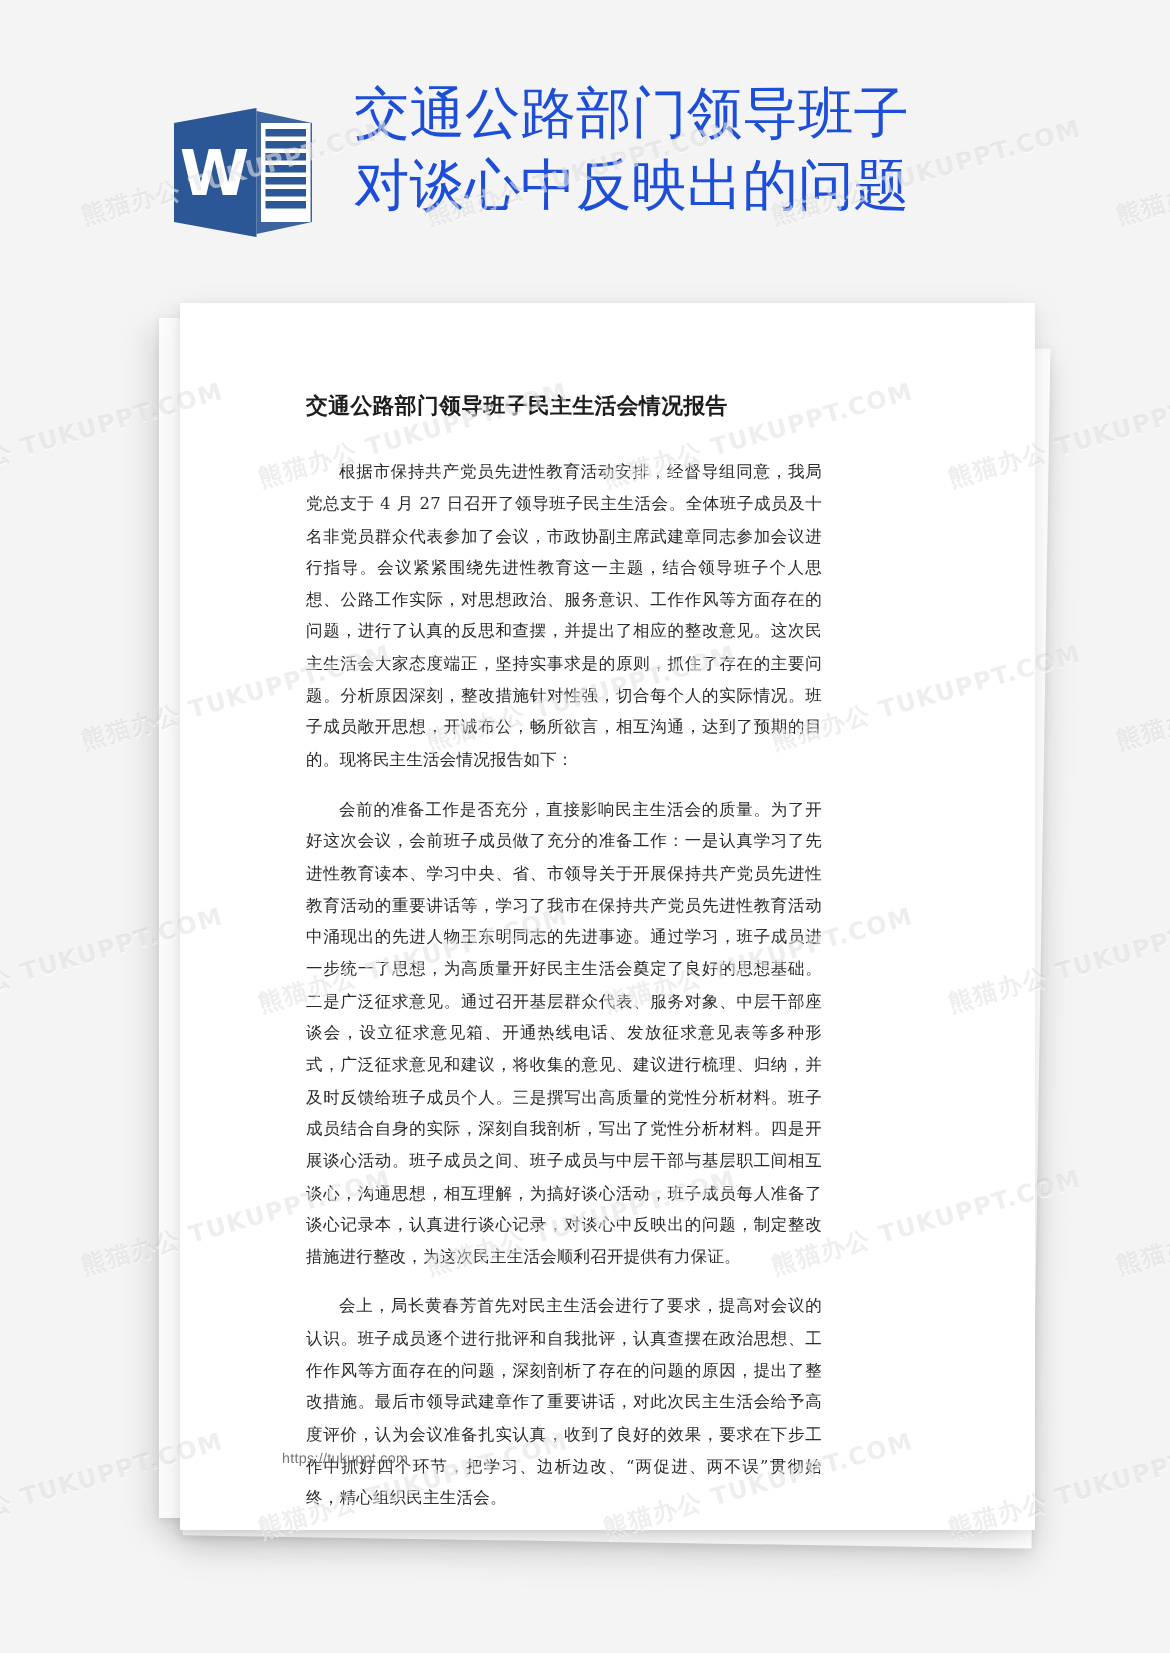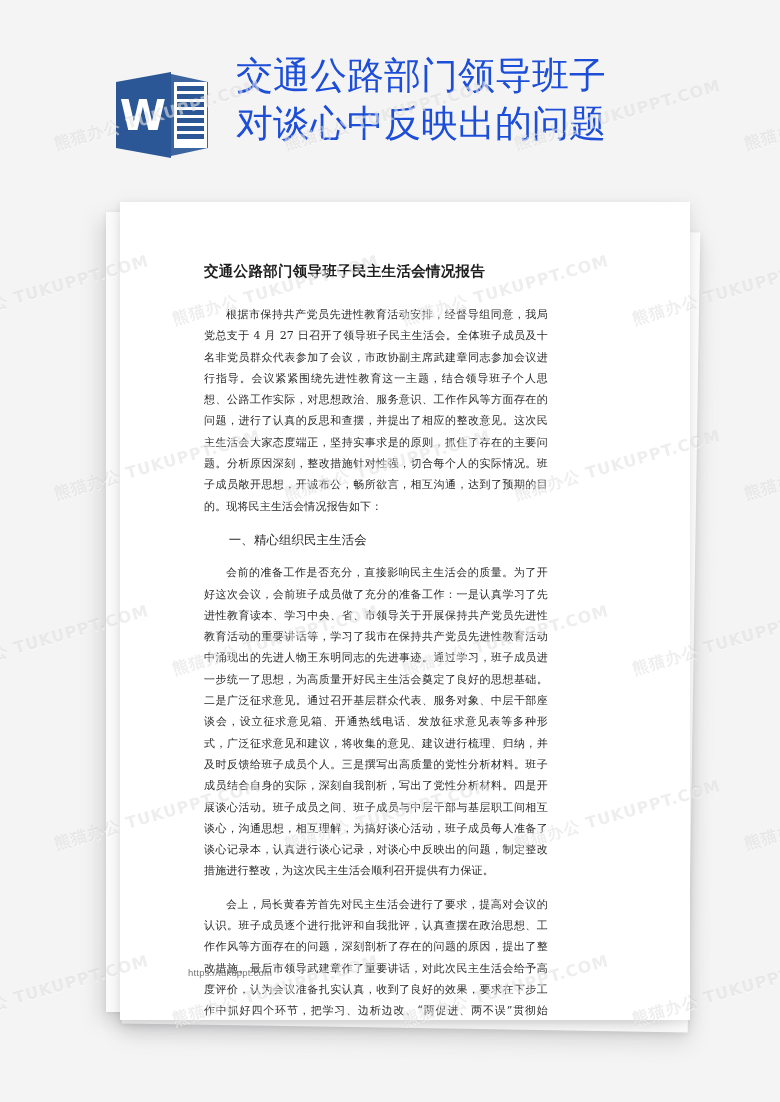--- a/index.html
+++ b/index.html
@@ -211,21 +211,20 @@
 
 <div id="page-stack">
   <div class="page-back-2"></div>
   <div class="page-back-1"></div>
 
   <div id="document-page">
     <div id="doc-body">
       <div id="doc-title">交通公路部门领导班子民主生活会情况报告</div>
       <div id="doc-paragraphs">
           <div class="doc-p">根据市保持共产党员先进性教育活动安排，经督导组同意，我局党总支于 4 月 27 日召开了领导班子民主生活会。全体班子成员及十名非党员群众代表参加了会议，市政协副主席武建章同志参加会议进行指导。会议紧紧围绕先进性教育这一主题，结合领导班子个人思想、公路工作实际，对思想政治、服务意识、工作作风等方面存在的问题，进行了认真的反思和查摆，并提出了相应的整改意见。这次民主生活会大家态度端正，坚持实事求是的原则，抓住了存在的主要问题。分析原因深刻，整改措施针对性强，切合每个人的实际情况。班子成员敞开思想，开诚布公，畅所欲言，相互沟通，达到了预期的目的。现将民主生活会情况报告如下：</div>
-          <div class="doc-h">一、精心组织民主生活会</div>
           <div class="doc-p">会前的准备工作是否充分，直接影响民主生活会的质量。为了开好这次会议，会前班子成员做了充分的准备工作：一是认真学习了先进性教育读本、学习中央、省、市领导关于开展保持共产党员先进性教育活动的重要讲话等，学习了我市在保持共产党员先进性教育活动中涌现出的先进人物王东明同志的先进事迹。通过学习，班子成员进一步统一了思想，为高质量开好民主生活会奠定了良好的思想基础。二是广泛征求意见。通过召开基层群众代表、服务对象、中层干部座谈会，设立征求意见箱、开通热线电话、发放征求意见表等多种形式，广泛征求意见和建议，将收集的意见、建议进行梳理、归纳，并及时反馈给班子成员个人。三是撰写出高质量的党性分析材料。班子成员结合自身的实际，深刻自我剖析，写出了党性分析材料。四是开展谈心活动。班子成员之间、班子成员与中层干部与基层职工间相互谈心，沟通思想，相互理解，为搞好谈心活动，班子成员每人准备了谈心记录本，认真进行谈心记录，对谈心中反映出的问题，制定整改措施进行整改，为这次民主生活会顺利召开提供有力保证。</div>
           <div class="doc-p">会上，局长黄春芳首先对民主生活会进行了要求，提高对会议的认识。班子成员逐个进行批评和自我批评，认真查摆在政治思想、工作作风等方面存在的问题，深刻剖析了存在的问题的原因，提出了整改措施。最后市领导武建章作了重要讲话，对此次民主生活会给予高度评价，认为会议准备扎实认真，收到了良好的效果，要求在下步工作中抓好四个环节，把学习、边析边改、“两促进、两不误”贯彻始终，精心组织民主生活会。</div>
           <div class="doc-h">二、中层干部座谈会</div>
           <div class="doc-p">将收集的意见，公路局新一届领导班子组建半年多来，在市委、市政府的</div>
         </div>
     </div>
     <div id="doc-footer-url">https://tukuppt.com</div>
   </div>
 </div>
 

